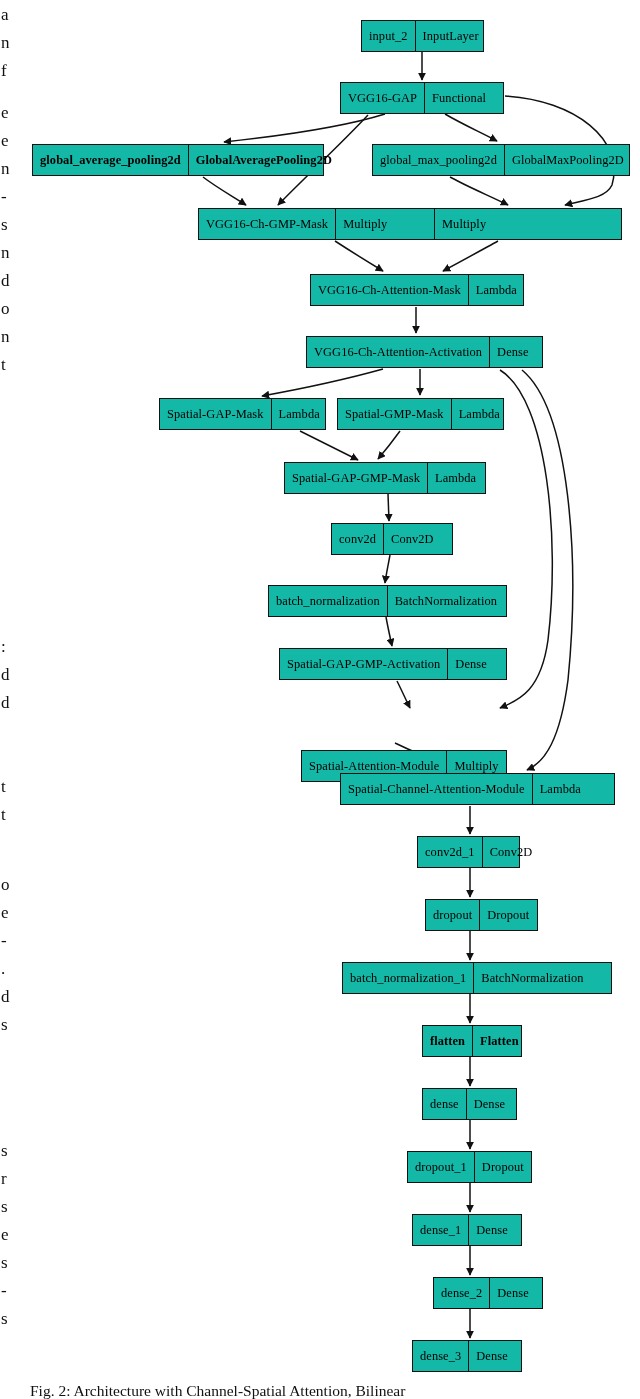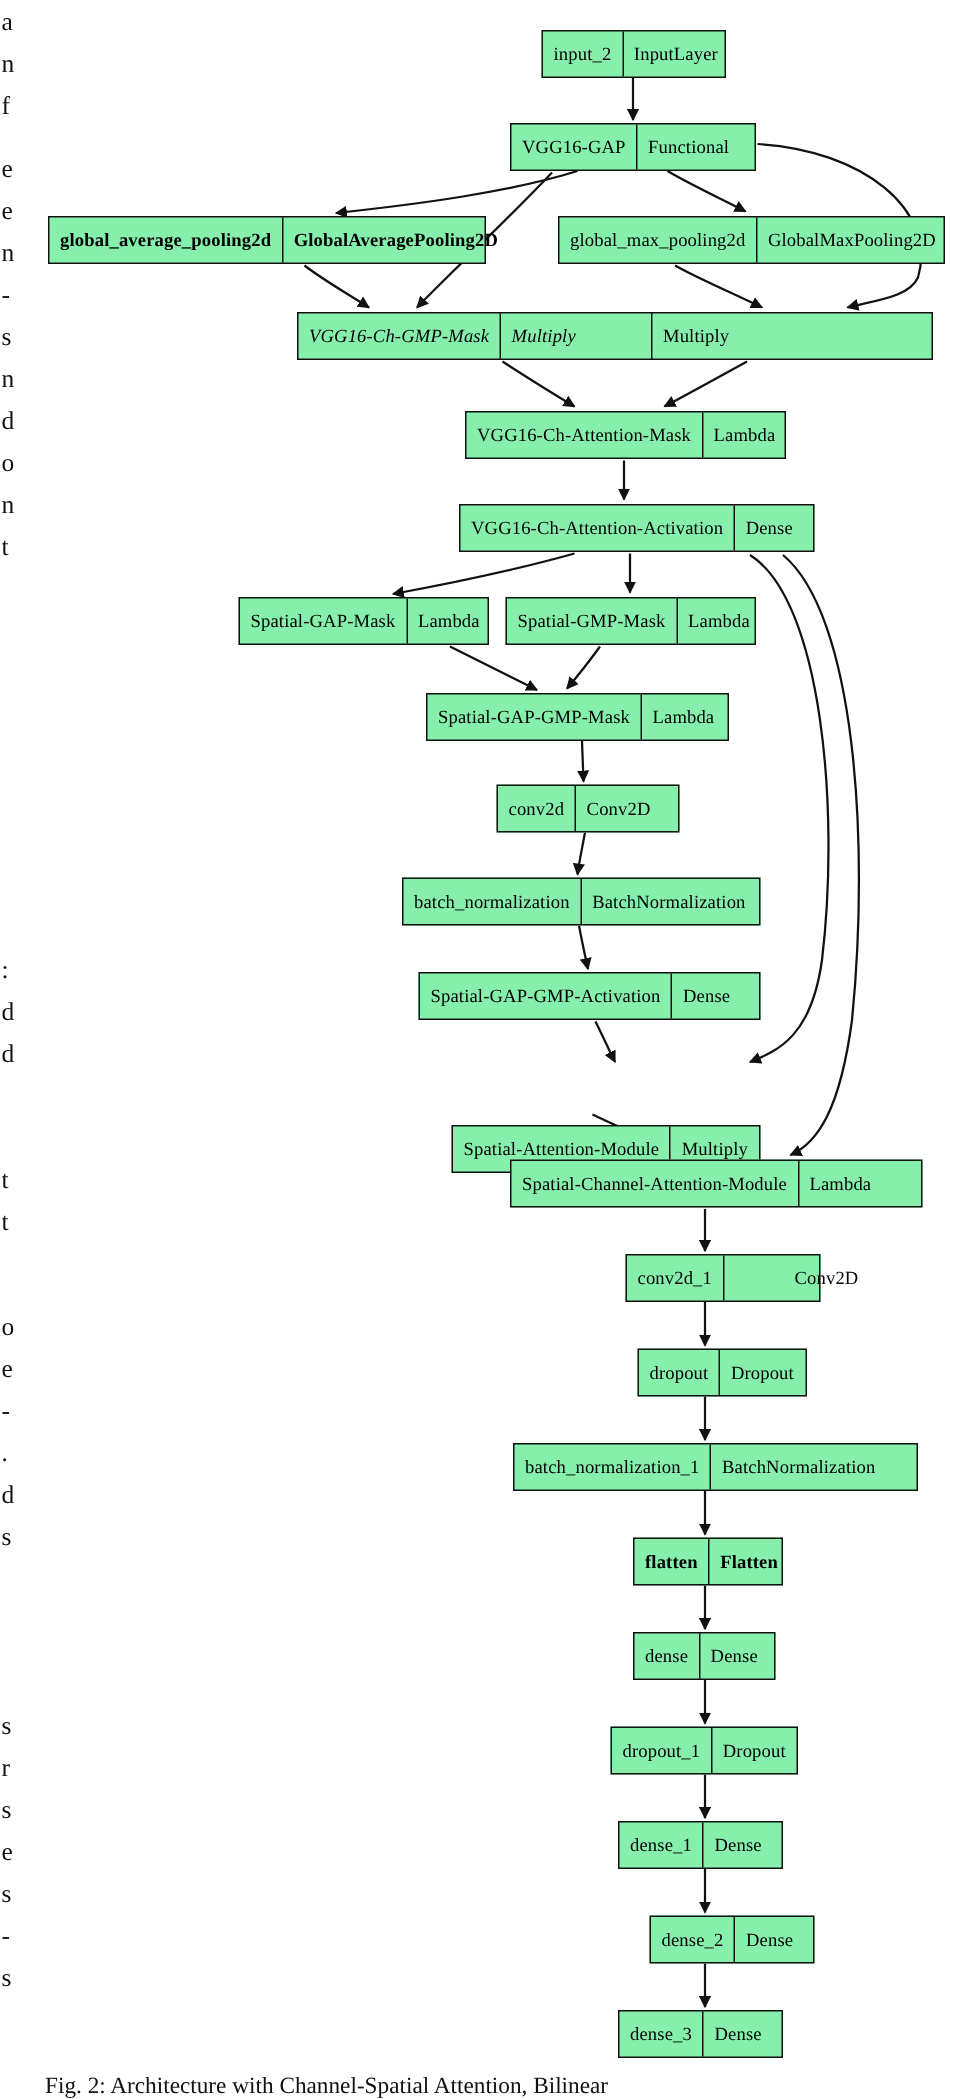--- a/index.html
+++ b/index.html
@@ -25,21 +25,21 @@
     position: absolute;
     left: 0; top: 0;
     width: 640px;
     height: 1399px;
     pointer-events: none;
   }
   .node {
     position: absolute;
     display: flex;
     align-items: center;
-    background: #86efac;
+    background: #14b8a6;
     border: 1.6px solid #111111;
     box-sizing: border-box;
     white-space: nowrap;
     line-height: 1;
   }
   .node .cell {
     display: flex;
     align-items: center;
     justify-content: center;
     padding: 0 7px;
@@ -179,21 +179,21 @@
         <div class="cell klass">Functional</div>
       </div>
       <div class="node" style="left: 32px; top: 144px; width: 292px; height: 32px; font-weight: bold;">
         <div class="cell name">global_average_pooling2d</div>
         <div class="cell klass">GlobalAveragePooling2D</div>
       </div>
       <div class="node" style="left: 372px; top: 144px; width: 258px; height: 32px;">
         <div class="cell name">global_max_pooling2d</div>
         <div class="cell klass">GlobalMaxPooling2D</div>
       </div>
-      <div class="node" style="left: 198px; top: 208px; width: 268px; height: 32px; font-style: italic;">
+      <div class="node" style="left: 198px; top: 208px; width: 268px; height: 32px;">
         <div class="cell name">VGG16-Ch-GMP-Mask</div>
         <div class="cell klass">Multiply</div>
       </div>
       <div class="node" style="left: 434px; top: 208px; width: 188px; height: 32px;">
         <div class="cell klass">Multiply</div>
       </div>
       <div class="node" style="left: 310px; top: 274px; width: 214px; height: 32px;">
         <div class="cell name">VGG16-Ch-Attention-Mask</div>
         <div class="cell klass">Lambda</div>
       </div>
@@ -226,21 +226,21 @@
         <div class="cell klass">Dense</div>
       </div>
       <div class="node" style="left: 301px; top: 710px; width: 206px; height: 32px; margin-top: 40px;">
         <div class="cell name">Spatial-Attention-Module</div>
         <div class="cell klass">Multiply</div>
       </div>
       <div class="node" style="left: 340px; top: 773px; width: 275px; height: 32px;">
         <div class="cell name">Spatial-Channel-Attention-Module</div>
         <div class="cell klass">Lambda</div>
       </div>
-      <div class="node" style="left: 417px; top: 836px; width: 130px; height: 32px; gap: 40px;">
+      <div class="node" style="left: 417px; top: 836px; width: 103px; height: 32px;">
         <div class="cell name">conv2d_1</div>
         <div class="cell klass">Conv2D</div>
       </div>
       <div class="node" style="left: 425px; top: 899px; width: 113px; height: 32px;">
         <div class="cell name">dropout</div>
         <div class="cell klass">Dropout</div>
       </div>
       <div class="node" style="left: 342px; top: 962px; width: 270px; height: 32px;">
         <div class="cell name">batch_normalization_1</div>
         <div class="cell klass">BatchNormalization</div>

